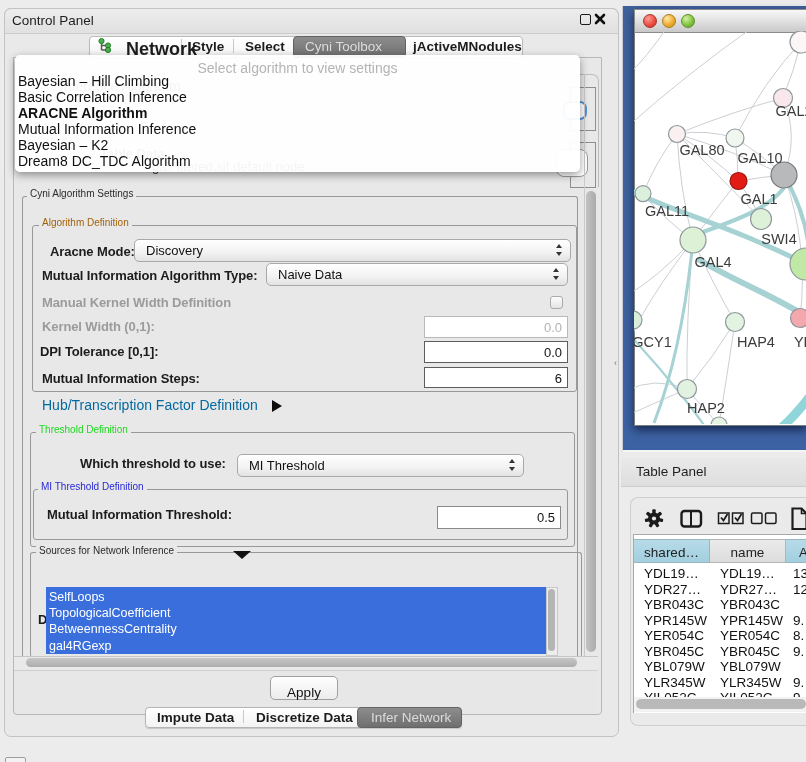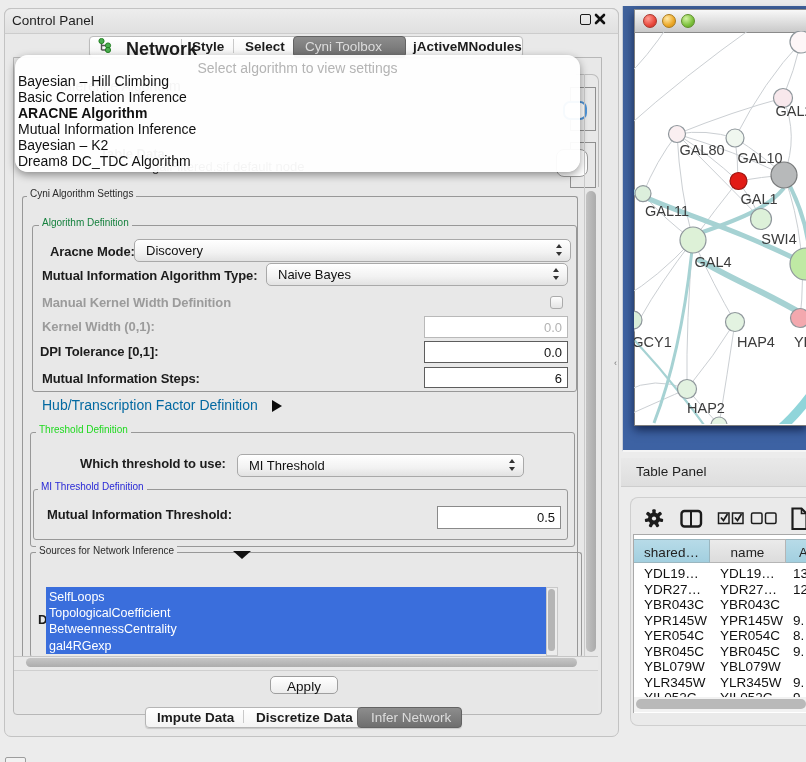--- a/index.html
+++ b/index.html
@@ -57,31 +57,31 @@
   <div class="abs" style="left:126px;top:39px;font-size:18px;font-weight:bold;color:#1c1c1c;">Network</div>
   <div class="abs" style="left:192px;top:39px;font-size:13.5px;font-weight:bold;color:#1c1c1c;">Style</div>
   <div class="abs" style="left:245px;top:39px;font-size:13.5px;font-weight:bold;color:#1c1c1c;">Select</div>
   <div class="abs" style="left:305px;top:39px;font-size:13.5px;color:#dcdcdc;">Cyni Toolbox</div>
   <div class="abs" style="left:413px;top:39px;font-size:13.5px;font-weight:bold;color:#1c1c1c;">jActiveMNodules</div>
 
   <div class="grp" style="left:22px;top:196px;width:554px;height:470px;border-bottom:none;"></div>
   <div class="grplbl" style="left:27px;top:188px;">Cyni Algorithm Settings</div>
 
   <div class="grp" style="left:32px;top:225px;width:543px;height:165px;"></div>
-  <div class="grplbl" style="left:39px;top:217px;color:#15803d;">Algorithm Definition</div>
+  <div class="grplbl" style="left:39px;top:217px;color:#a16207;">Algorithm Definition</div>
 
   <div class="abs lbl" style="left:50px;top:244px;">Aracne Mode:</div>
   <div class="combo" style="left:134px;top:239px;width:429px;height:21px;padding-left:6px;">
     <span class="ctext">Discovery</span>
       <i class="arrup"></i>
       <i class="arrdn"></i>
   </div>
   <div class="abs lbl" style="left:42px;top:268px;">Mutual Information Algorithm Type:</div>
   <div class="combo" style="left:266px;top:263px;width:300px;height:21px;">
-    <span class="ctext">Naive Bayes</span>
+    <span class="ctext">Naive Data</span>
       <i class="arrup"></i>
       <i class="arrdn"></i>
   </div>
   <div class="abs lbl dis" style="left:42px;top:295px;">Manual Kernel Width Definition</div>
   <div class="abs" style="left:550px;top:296px;width:11px;height:11px;background:linear-gradient(#fdfdfd,#e4e4e4);border:1px solid #ababab;border-radius:3px;"></div>
   <div class="abs lbl dis" style="left:42px;top:319px;">Kernel Width (0,1):</div>
   <div class="fld" style="left:424px;top:316px;width:142px;height:20px;border-color:#b9b9b9;">
       <span style="color:#b3b3b3;">0.0</span>
     </div>
   <div class="abs lbl" style="left:40px;top:344px;">DPI Tolerance [0,1]:</div>
@@ -123,36 +123,36 @@
 gal4RGexp</div>
   <div class="abs" style="left:546px;top:587px;width:10px;height:67px;background:#ededed;border:1px solid #c9c9c9;"></div>
   <div class="abs" style="left:547.5px;top:589px;width:7px;height:62px;background:#b5b5b5;border-radius:4px;"></div>
 
   <div class="abs" style="left:584px;top:74px;width:0;height:583px;border-left:1px solid #cacaca;"></div>
   <div class="abs" style="left:586px;top:191px;width:10px;height:461px;background:linear-gradient(90deg,#c2c2c2,#ababab);border-radius:5px;"></div>
   <div class="abs" style="left:14px;top:656px;width:584px;height:13px;background:#e9e9e9;border-top:1px solid #c6c6c6;"></div>
   <div class="abs" style="left:26px;top:658px;width:551px;height:9px;background:linear-gradient(#c6c6c6,#adadad);border-radius:5px;"></div>
 
   <div class="abs" style="left:14px;top:670px;width:584px;height:42px;background:#e7e7e7;border-top:1px solid #cfcfcf;border-radius:0 0 4px 4px;"></div>
-  <div class="abs" style="left:270px;top:676px;width:66px;height:14px;background:linear-gradient(#ffffff,#ececec);border:1px solid #9f9f9f;border-radius:5px;text-align:center;font-size:13.5px;color:#111;padding-top:2px;">Apply</div>
+  <div class="abs" style="left:270px;top:676px;width:66px;height:14px;background:linear-gradient(#ffffff,#ececec);border:1px solid #9f9f9f;border-radius:5px;text-align:center;font-size:13.5px;color:#111;padding-top:8px;">Apply</div>
 
   <div class="abs" style="left:145px;top:707px;width:315px;height:19px;background:linear-gradient(#ffffff,#f3f3f3);border:1px solid #b5b5b5;border-radius:4px;box-shadow:0 1px 1px rgba(0,0,0,0.15);"></div>
   <div class="abs" style="left:243px;top:710px;width:1px;height:13px;background:#c9c9c9;"></div>
   <div class="abs" style="left:357px;top:707px;width:103px;height:19px;background:linear-gradient(#8d8d8d,#6f6f6f);border:1px solid #636363;border-radius:4px;"></div>
   <div class="abs" style="left:157px;top:710px;font-size:13.5px;font-weight:bold;color:#1c1c1c;">Impute Data</div>
   <div class="abs" style="left:256px;top:710px;font-size:13.5px;font-weight:bold;color:#1c1c1c;">Discretize Data</div>
   <div class="abs" style="left:371px;top:710px;font-size:13.5px;color:#dcdcdc;">Infer Network</div>
 
   <div class="abs" style="left:5px;top:757px;width:19px;height:16px;background:#f2f2f2;border:1px solid #9d9d9d;border-radius:2px;"></div>
 
   <div class="abs" style="left:60px;top:78px;font-size:14px;color:#333;">Inference Algorithm</div>
   <div class="abs" style="left:100px;top:146px;font-size:13px;font-weight:bold;color:#333;">Table Data</div>
   <div class="abs" style="left:152px;top:159px;font-size:13px;color:#333;">galFiltered.sif default node</div>
 
-  <div class="abs" style="left:15px;top:55px;width:565px;height:117px;background:rgba(255,255,255,0.95);border-radius:13px;box-shadow:0 3px 8px rgba(0,0,0,0.4);">
+  <div class="abs" style="left:15px;top:55px;width:565px;height:117px;background:rgba(255,255,255,0.95);border-radius:5px;box-shadow:0 3px 8px rgba(0,0,0,0.4);">
     <div style="position:absolute;left:0;right:0;top:5px;text-align:center;font-size:14px;color:#b4b4b4;">Select algorithm to view settings</div>
     <div style="position:absolute;left:3px;top:19px;font-size:14px;color:#101010;line-height:15.9px;white-space:pre;">Bayesian – Hill Climbing
 Basic Correlation Inference
 <b>ARACNE Algorithm</b>
 Mutual Information Inference
 Bayesian – K2
 Dream8 DC_TDC Algorithm</div>
   </div>
 
   <div class="abs" style="left:622px;top:6px;width:184px;height:446px;background:linear-gradient(#40629c,#3d62a3);border-bottom:2px solid #f5f5f5;box-sizing:border-box;border-left:1px solid #c8cdd6;"></div>

